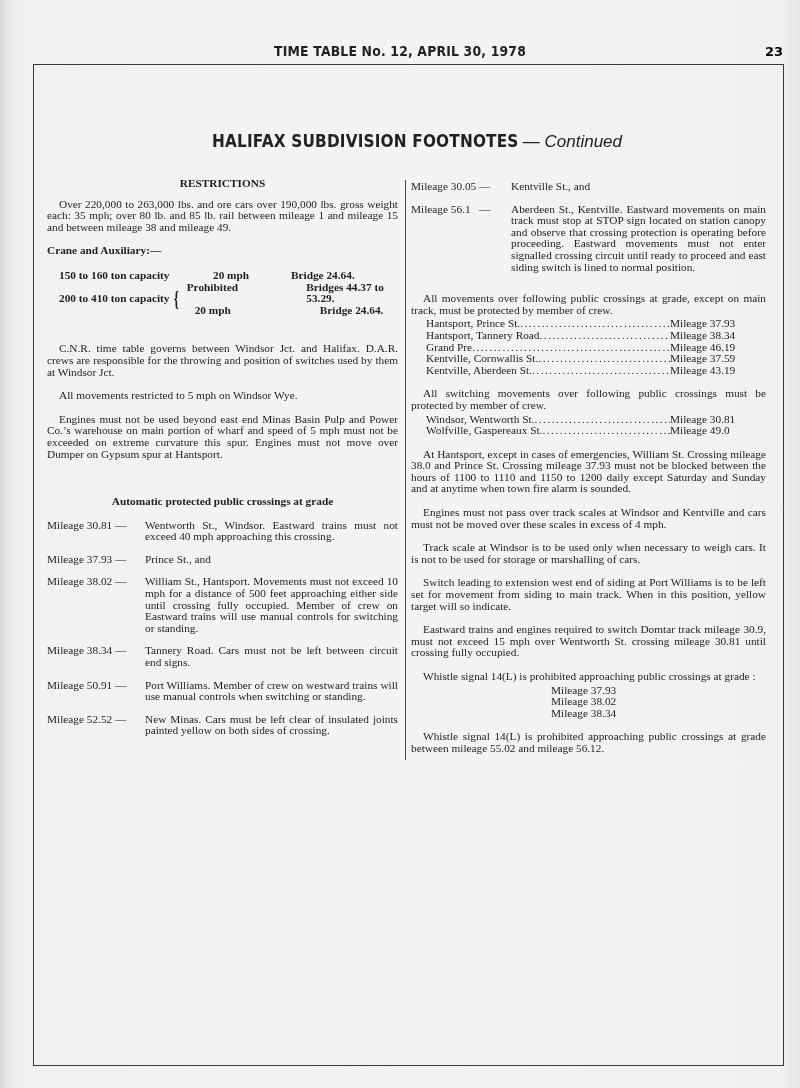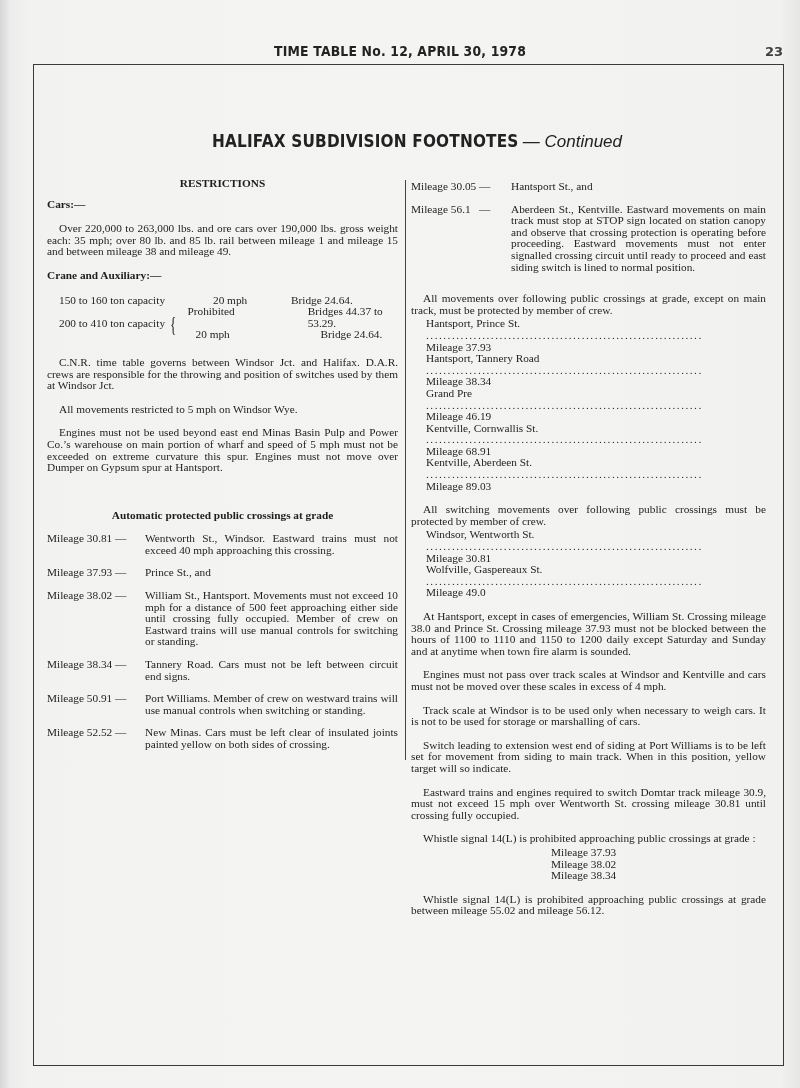--- a/index.html
+++ b/index.html
@@ -12,21 +12,21 @@
     }
     .running-head {
       position: absolute; top: 43px; left: 0; width: 800px; text-align: center;
       font-family: "DejaVu Sans", "Liberation Sans", sans-serif;
       font-weight: bold; font-size: 13.5px; letter-spacing: 0.2px; color: #222;
       transform: scaleX(0.92);
     }
     .page-number {
       position: absolute; top: 44px; left: 765px;
       font-family: "DejaVu Sans", "Liberation Sans", sans-serif;
-      font-weight: bold; font-size: 13px; color: #404040;
+      font-weight: bold; font-size: 13px; color: #000000;
     }
     .frame {
       position: absolute; top: 64px; left: 33px; width: 751px; height: 1002px;
       border: 1.6px solid #3a3a3a;
     }
     .section-title {
       position: absolute; top: 131px; left: 0; width: 800px; text-align: center;
       font-size: 17px; color: #222;
     }
     .section-title .main {
@@ -44,30 +44,30 @@
       position: absolute; left: 405px; top: 180px; width: 1px; height: 580px;
       background: #444;
     }
     .center-head { text-align: center; font-weight: bold; margin-bottom: 9px; }
     .sub-head { font-weight: bold; margin-bottom: 13px; }
     p.para { text-align: justify; text-indent: 12px; margin-bottom: 12px; }
     .mile-entry { display: flex; margin-bottom: 11px; }
     .mile-entry .lbl { width: 98px; flex: none; white-space: nowrap; }
     .col-right .mile-entry .lbl { width: 100px; }
     .mile-entry .txt { flex: 1; text-align: justify; }
-    .crane-table { margin-left: 12px; margin-bottom: 16px; }
+    .crane-table { margin-left: 12px; margin-bottom: 27px; font-weight: bold; }
     .crane-row { display: flex; }
     .crane-row .cap { width: 146px; }
     .crane-row .spd { width: 86px; }
     .crane-row.multi .cap { display: flex; align-items: center; }
     .brace { font-size: 22px; line-height: 22px; margin-left: 3px; transform: scaleX(0.6); display: inline-block; }
     .crane-sub { display: flex; gap: 47px; }
     .crane-sub .spd { width: 86px; }
     .list { margin-left: 15px; margin-bottom: 12px; }
-    .list-row { display: flex; white-space: nowrap; overflow: hidden; flex-direction: column; }
+    .list-row { display: flex; white-space: nowrap; overflow: hidden; }
     .list-row .name { flex: none; }
     .list-row .dots { flex: 1; overflow: hidden; letter-spacing: 1.5px; }
     .list-row .dots::after { content: "................................................................"; }
     .list-row .mile { flex: none; width: 96px; }
     .center-list { margin-left: 140px; margin-bottom: 12px; }
     .gap-auto { height: 24px; }
   </style>
 </head>
 <body>
 
@@ -78,21 +78,20 @@
 
 <div class="section-title">
   <span class="main">HALIFAX SUBDIVISION FOOTNOTES</span>
   <span class="cont">— Continued</span>
 </div>
 
 <div class="divider"></div>
 
 <div class="col col-left">
   <div class="center-head">RESTRICTIONS</div>
-  <div class="sub-head">Cars:—</div>
   <p class="para">Over 220,000 to 263,000 lbs. and ore cars over 190,000 lbs. gross weight each: 35 mph; over 80 lb. and 85 lb. rail between mileage 1 and mileage 15 and between mileage 38 and mileage 49.</p>
 
   <div class="sub-head">Crane and Auxiliary:—</div>
   <div class="crane-table">
     <div class="crane-row">
       <span class="cap">150 to 160 ton capacity</span>
       <span class="spd" style="padding-left:8px">20 mph</span>
       <span class="note">Bridge 24.64.</span>
     </div>
     <div class="crane-row multi">
@@ -142,21 +141,21 @@
   </div>
   <div class="mile-entry">
     <span class="lbl">Mileage 52.52 —</span>
     <span class="txt">New Minas. Cars must be left clear of insulated joints painted yellow on both sides of crossing.</span>
   </div>
 </div>
 
 <div class="col col-right">
   <div class="mile-entry">
     <span class="lbl">Mileage 30.05 —</span>
-    <span class="txt">Hantsport St., and</span>
+    <span class="txt">Kentville St., and</span>
   </div>
   <div class="mile-entry" style="margin-bottom:20px">
     <span class="lbl">Mileage 56.1 &nbsp;&nbsp;—</span>
     <span class="txt">Aberdeen St., Kentville. Eastward movements on main track must stop at STOP sign located on station canopy and observe that crossing protection is operating before proceeding. Eastward movements must not enter signalled crossing circuit until ready to proceed and east siding switch is lined to normal position.</span>
   </div>
 
   <p class="para" style="margin-bottom:2px">All movements over following public crossings at grade, except on main track, must be protected by member of crew.</p>
   <div class="list">
     <div class="list-row">
       <span class="name">Hantsport, Prince St. </span>
@@ -169,26 +168,26 @@
       <span class="mile">Mileage 38.34</span>
     </div>
     <div class="list-row">
       <span class="name">Grand Pre </span>
       <span class="dots"></span>
       <span class="mile">Mileage 46.19</span>
     </div>
     <div class="list-row">
       <span class="name">Kentville, Cornwallis St. </span>
       <span class="dots"></span>
-      <span class="mile">Mileage 68.91</span>
+      <span class="mile">Mileage 37.59</span>
     </div>
     <div class="list-row">
       <span class="name">Kentville, Aberdeen St. </span>
       <span class="dots"></span>
-      <span class="mile">Mileage 89.03</span>
+      <span class="mile">Mileage 43.19</span>
     </div>
   </div>
 
   <p class="para" style="margin-bottom:2px">All switching movements over following public crossings must be protected by member of crew.</p>
   <div class="list">
     <div class="list-row">
       <span class="name">Windsor, Wentworth St. </span>
       <span class="dots"></span>
       <span class="mile">Mileage 30.81</span>
     </div>

